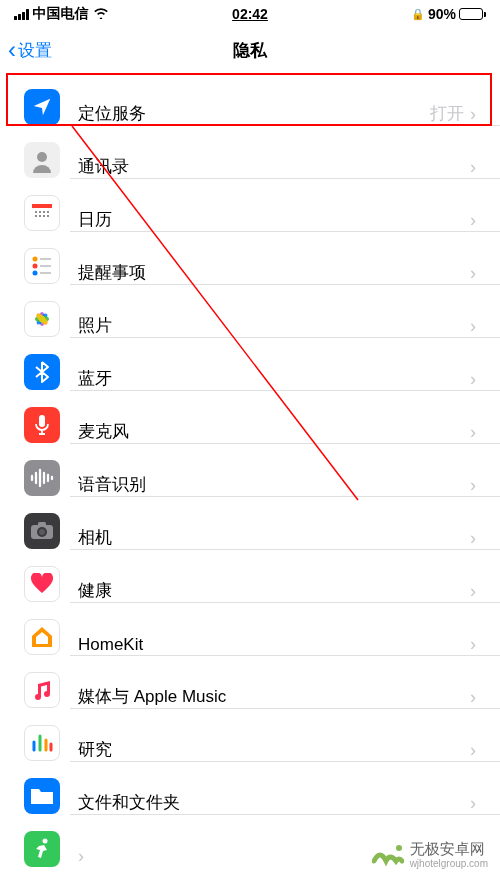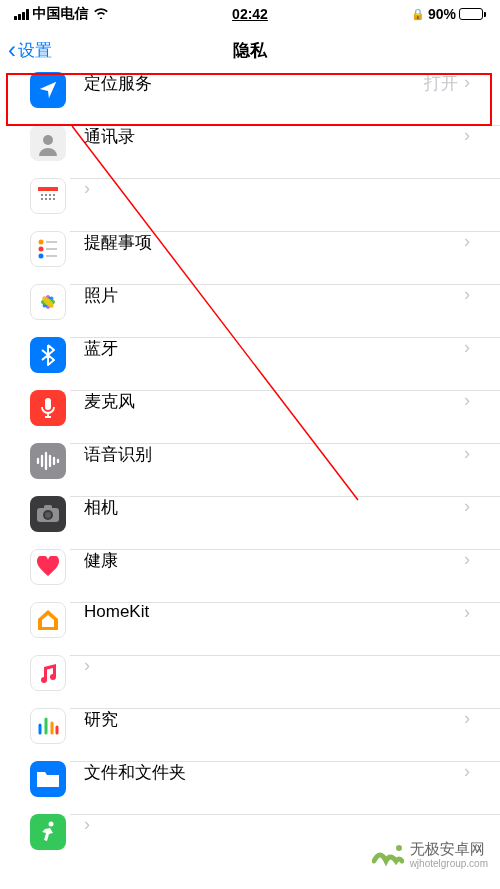--- a/index.html
+++ b/index.html
@@ -119,23 +119,23 @@
       transform: translateX(-50%);
       font-size: 17px;
       font-weight: 600;
       color: #000;
     }
     .list {
       width: 100%;
     }
     .row {
       display: flex;
-      align-items: flex-start;
+      align-items: flex-end;
       height: 53px;
-      padding: 0 30px;
+      padding: 0 24px;
       position: relative;
       cursor: pointer;
     }
     .row::after {
       content: "";
       position: absolute;
       left: 70px;
       right: 0;
       bottom: 0;
       height: 0.5px;
@@ -295,20 +295,21 @@
             <circle cx="13" cy="14" r="1"></circle>
             <circle cx="17" cy="14" r="1"></circle>
             <circle cx="21" cy="14" r="1"></circle>
             <circle cx="9" cy="18" r="1"></circle>
             <circle cx="13" cy="18" r="1"></circle>
             <circle cx="17" cy="18" r="1"></circle>
             <circle cx="21" cy="18" r="1"></circle>
           </g>
         </svg>
     </div>
+    <div class="row-label">日历</div>
     <span class="chevron">›</span>
   </div>
 
   <div class="row">
     <div class="row-icon ic-reminders">
       <svg width="26" height="26" viewBox="0 0 26 26">
           <circle cx="6" cy="6" r="2.5" fill="#ff9500"></circle>
           <circle cx="6" cy="13" r="2.5" fill="#ff3b30"></circle>
           <circle cx="6" cy="20" r="2.5" fill="#007aff"></circle>
           <rect x="11" y="5" width="11" height="2" fill="#ccc"></rect>
@@ -408,20 +409,21 @@
     <div class="row-label">HomeKit</div>
     <span class="chevron">›</span>
   </div>
 
   <div class="row">
     <div class="row-icon ic-music">
       <svg width="24" height="24" viewBox="0 0 24 24">
           <path d="M8 6 L20 3 L20 16 A3 3 0 1 1 17 13 L17 7 L11 8.5 L11 19 A3 3 0 1 1 8 16 Z" fill="#ff2d55"></path>
         </svg>
     </div>
+    <div class="row-label">媒体与 Apple Music</div>
     <span class="chevron">›</span>
   </div>
 
   <div class="row">
     <div class="row-icon ic-research">
       <svg width="26" height="22" viewBox="0 0 26 22">
           <g stroke-width="3" stroke-linecap="round">
             <line x1="5" y1="18" x2="5" y2="10" stroke="#007aff"></line>
             <line x1="11" y1="18" x2="11" y2="4" stroke="#34c759"></line>
             <line x1="17" y1="18" x2="17" y2="8" stroke="#ff9500"></line>

